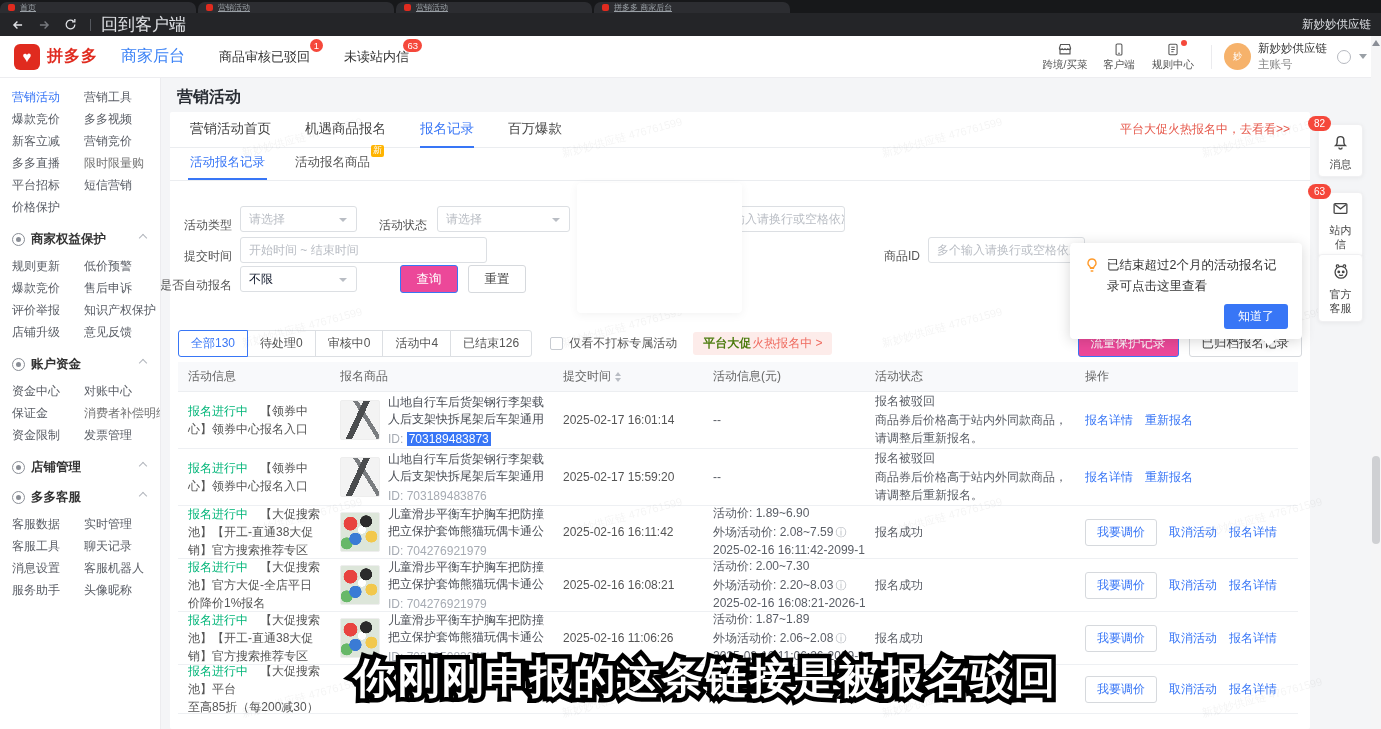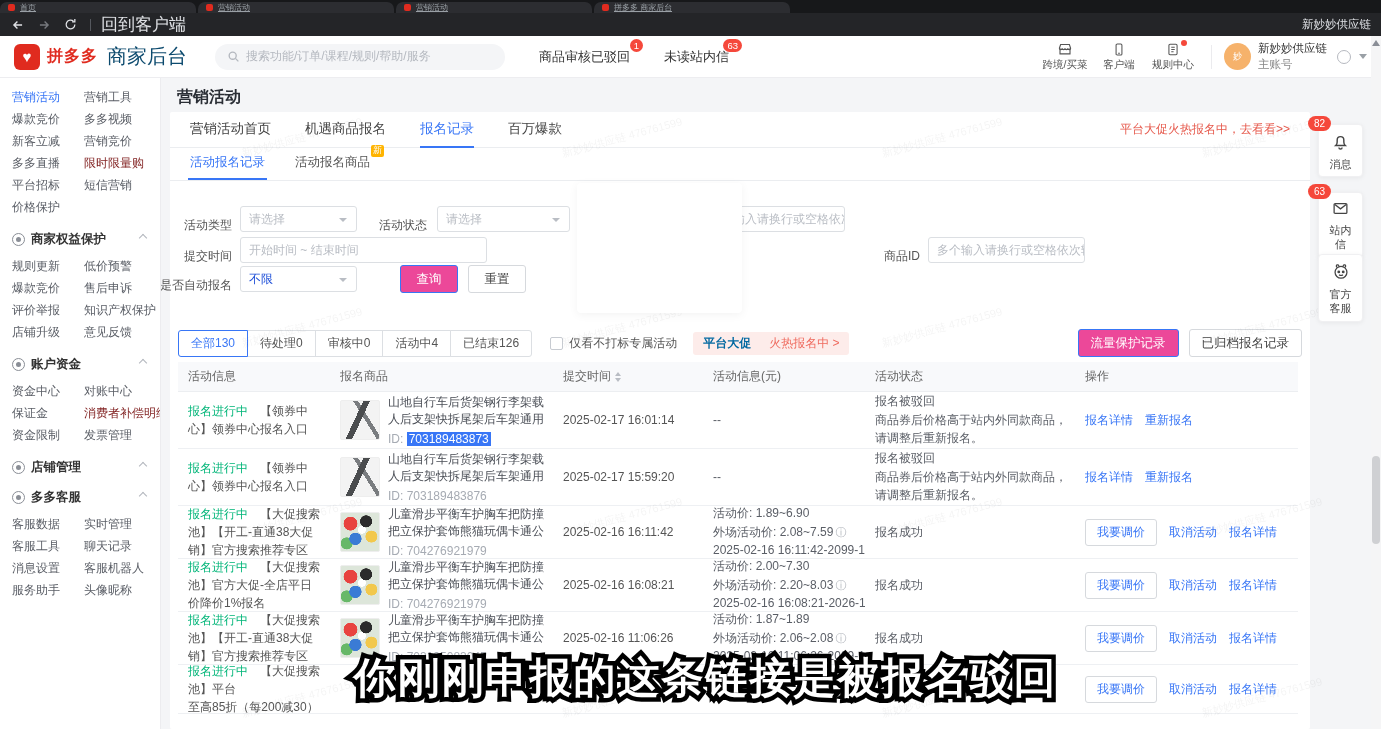--- a/index.html
+++ b/index.html
@@ -19,21 +19,21 @@
   .tb-divider { width:1px; height:12px; background:#55585e; margin:0 10px 0 2px; }
   .tb-link { color:#dfe1e5; font-size:17px; }
   .tb-right { margin-left:auto; color:#dfe1e5; font-size:11.5px; }
 
   
   .appheader { position:absolute; top:36px; left:0; right:0; height:42px; background:#fff;
     border-bottom:1px solid #ededf0; display:flex; align-items:center; padding:0 14px; z-index:6; }
   .logo-sq { width:26px; height:26px; background:#e02b1f; border-radius:6px; color:#fff; font-size:15px;
     display:flex; align-items:center; justify-content:center; flex:none; }
   .brand { color:#e02b1f; font-weight:bold; font-size:16px; margin-left:7px; letter-spacing:1px; }
-  .portal { color:#0c4a6e; font-size:20px; margin-left:9px; }
+  .portal { color:#3b82f6; font-size:16px; margin-left:23px; }
   .searchbox { margin-left:28px; width:290px; height:26px; background:#f4f5f7; border-radius:14px;
     display:flex; align-items:center; padding:0 12px; color:#b4b8bf; font-size:12px; }
   .searchbox svg { margin-right:6px; flex:none; }
   .hdr-link { position:relative; margin-left:34px; font-size:13px; color:#333; }
   .hdr-badge { position:absolute; top:-9px; right:-13px; background:#f5483b; color:#fff; font-size:9.5px;
     border-radius:8px; padding:1px 4px; line-height:1.2; }
   .hdr-right { margin-left:auto; display:flex; align-items:center; }
   .qlink { width:52px; text-align:center; color:#555; font-size:10.5px; position:relative; margin-left:2px; }
   .qlink svg { display:block; margin:0 auto 1px; }
   .qlink .reddot { position:absolute; top:-2px; right:12px; width:6px; height:6px; border-radius:50%; background:#f5483b; }
@@ -45,21 +45,21 @@
   .hdr-gear { width:14px; height:14px; border:1.5px solid #b6b9c0; border-radius:50%; margin-left:10px; }
   .chev-down { width:0; height:0; border-left:4px solid transparent; border-right:4px solid transparent;
     border-top:5px solid #9aa0a6; margin-left:8px; }
 
   
   .sidebar { position:absolute; top:78px; left:0; width:161px; bottom:0; background:#fff;
     border-right:1px solid #ececef; overflow:hidden; padding:8px 0 0 12px; z-index:5; }
   .sb-grid { display:grid; grid-template-columns:72px auto; }
   .sb-item { height:22px; line-height:22px; font-size:12px; color:#5a5e66; white-space:nowrap; overflow:hidden; }
   .sb-item.active { color:#3876f6; }
-  .sb-item.hot { color:#7f1d1d; }
+  .sb-item.hot { color:#737373; }
   .sec-hd { display:flex; align-items:center; margin:13px 0 7px 0; position:relative; }
   .sec-ic { width:13px; height:13px; border:1px solid #8a8e96; border-radius:50%; margin-right:6px; position:relative; flex:none; }
   .sec-ic::after { content:""; position:absolute; left:3px; top:3px; width:5px; height:5px; border-radius:50%; background:#8a8e96; }
   .sec-title { font-size:12.5px; color:#333; font-weight:bold; }
   .sec-caret { position:absolute; right:14px; top:4px; width:6px; height:6px; border-left:1.5px solid #b2b6bd;
     border-top:1.5px solid #b2b6bd; transform:rotate(45deg); }
 
   
   .main { position:absolute; top:78px; left:161px; right:0; bottom:0; background:#f4f5f7; overflow:hidden; }
   .page-title { position:absolute; left:16px; top:9px; font-size:16px; font-weight:bold; color:#2b2f36; }
@@ -81,39 +81,39 @@
     padding:0 2px; border-radius:2px; line-height:1.3; }
 
   .filters { position:absolute; top:68px; left:0; right:0; height:150px; }
   .f-label { position:absolute; font-size:12px; color:#555; text-align:right; line-height:26px; }
   .f-select, .f-input { position:absolute; height:26px; border:1px solid #dcdfe3; border-radius:3px;
     background:#fff; font-size:12px; color:#333; padding:0 8px; line-height:24px; white-space:nowrap; overflow:hidden; }
   .f-select { color:#b9bdc4; }
   .f-select::after { content:""; position:absolute; right:9px; top:11px; width:0; height:0;
     border-left:4px solid transparent; border-right:4px solid transparent; border-top:4px solid #b9bdc4; }
   .f-input { color:#b9bdc4; }
-  .f-select.has-value { color:#1d4ed8; }
+  .f-select.has-value { color:#0f172a; }
   .btn { display:inline-block; height:28px; line-height:26px; border-radius:3px; font-size:12.5px;
     text-align:center; cursor:pointer; }
   .btn.primary { background:#ec4899; color:#fff; border:1px solid #3876f6; }
   .btn.plain { background:#fff; color:#444; border:1px solid #d6d9dd; }
   .blank-overlay { position:absolute; left:407px; top:71px; width:165px; height:130px; background:#fff;
     border-radius:4px; box-shadow:0 2px 10px rgba(0,0,0,.05); z-index:5; }
 
   .status-row { position:absolute; top:216px; left:8px; width:1124px; height:30px; display:flex; align-items:center; }
   .filt-tab { font-size:12px; color:#555; border:1px solid #dcdfe3; background:#fff; padding:4px 12px;
     margin-left:-1px; cursor:pointer; position:relative; }
   .filt-tab:first-child { border-radius:3px 0 0 3px; margin-left:0; }
   .filt-tab:nth-child(5) { border-radius:0 3px 3px 0; }
   .filt-tab.active { color:#3876f6; border-color:#3876f6; z-index:2; }
   .cb-wrap { display:flex; align-items:center; margin-left:18px; }
   .checkbox { width:13px; height:13px; border:1px solid #c7cbd1; border-radius:2px; background:#fff; margin-right:6px; }
   .cb-label { font-size:12px; color:#555; }
   .promo-pill { margin-left:16px; background:#fdecea; border-radius:3px; padding:3px 10px; font-size:12px; cursor:pointer; }
-  .promo-pill .strong { color:#0369a1; font-weight:bold; margin-right:18px; }
+  .promo-pill .strong { color:#4d7c0f; font-weight:bold; margin-right:1px; }
   .promo-pill .rest { color:#ef6a5e; }
   .sr-btns { margin-left:auto; display:flex; }
   .sr-btns .btn { margin-left:10px; padding:0 12px; }
 
   .table { position:absolute; top:250px; left:8px; width:1120px; bottom:0; overflow:hidden; font-size:12px; }
   .thead { display:flex; background:#f8f9fb; height:30px; align-items:center; border-bottom:1px solid #eceef1; color:#666; }
   .th { padding-left:10px; white-space:nowrap; overflow:hidden; display:flex; align-items:center; }
   .sort-ic { display:inline-flex; flex-direction:column; margin-left:4px; }
   .sort-ic i { width:0; height:0; border-left:3.5px solid transparent; border-right:3.5px solid transparent; display:block; }
   .sort-ic .up { border-bottom:4px solid #b9bdc4; margin-bottom:2px; }
@@ -223,27 +223,20 @@
     </span>
     <span class="tb-divider"></span>
     <span class="tb-link">回到客户端</span>
     <span class="tb-right">新妙妙供应链</span>
   </div>
 
   <div class="appheader">
     <span class="logo-sq">♥</span>
     <span class="brand">拼多多</span>
     <span class="portal">商家后台</span>
-    <div class="searchbox">
-      <svg width="13" height="13" viewBox="0 0 24 24" fill="none" stroke="#b4b8bf" stroke-width="2.5">
-          <circle cx="10.5" cy="10.5" r="6.5"></circle>
-          <path d="M15.5 15.5 21 21"></path>
-        </svg>
-      <span>搜索功能/订单/课程/规则/帮助/服务</span>
-    </div>
     <span class="hdr-link">
       <span>商品审核已驳回</span>
       <span class="hdr-badge">1</span>
     </span>
     <span class="hdr-link">
       <span>未读站内信</span>
       <span class="hdr-badge">63</span>
     </span>
     <div class="hdr-right">
       <div id="quickLinks" style="display:flex;">
@@ -544,20 +537,32 @@
               <span class="thumb panda"></span>
             </div>
             <div class="td td-time" style="width: 150px;"></div>
             <div class="td" style="width: 210px;"></div>
             <div class="td" style="width: 223px; white-space: nowrap;"></div>
           </div>
         </div>
     </div>
   </div>
 
+  <div class="tooltip">
+    <div class="tt-body">
+      <svg width="16" height="16" viewBox="0 0 24 24" fill="none" stroke="#ff9c2e" stroke-width="2" style="flex:none;margin-top:2px;">
+          <path d="M9 17h6M10 21h4"></path>
+          <path d="M12 3a6 6 0 0 1 3.6 10.8c-.6.5-.9 1.3-.9 2.2h-5.4c0-.9-.3-1.7-.9-2.2A6 6 0 0 1 12 3z"></path>
+        </svg>
+      <span class="tt-text">已结束超过2个月的活动报名记录可点击这里查看</span>
+    </div>
+    <div class="tt-foot">
+      <span class="tt-btn">知道了</span>
+    </div>
+  </div>
 
   <div id="floatRail">
       <div class="fr-card" style="top: 124px;"><span class="fr-badge">82</span><span><svg width="19" height="19" viewBox="0 0 24 24" fill="none" stroke="#444" stroke-width="1.8">
             <path d="M6 17h12c-1.2-1-1.8-2.2-1.8-4.5V10a4.2 4.2 0 1 0-8.4 0v2.5C7.8 14.8 7.2 16 6 17z"></path>
             <path d="M10 19.5a2 2 0 0 0 4 0"></path>
           </svg></span><div class="fr-label">消息</div></div>
       <div class="fr-card" style="top: 192px;"><span class="fr-badge">63</span><span><svg width="19" height="17" viewBox="0 0 24 24" fill="none" stroke="#444" stroke-width="1.8">
             <rect x="3" y="5" width="18" height="14" rx="1.5"></rect>
             <path d="m4 6.5 8 6 8-6"></path>
           </svg></span><div class="fr-label">站内<br>信</div></div>

